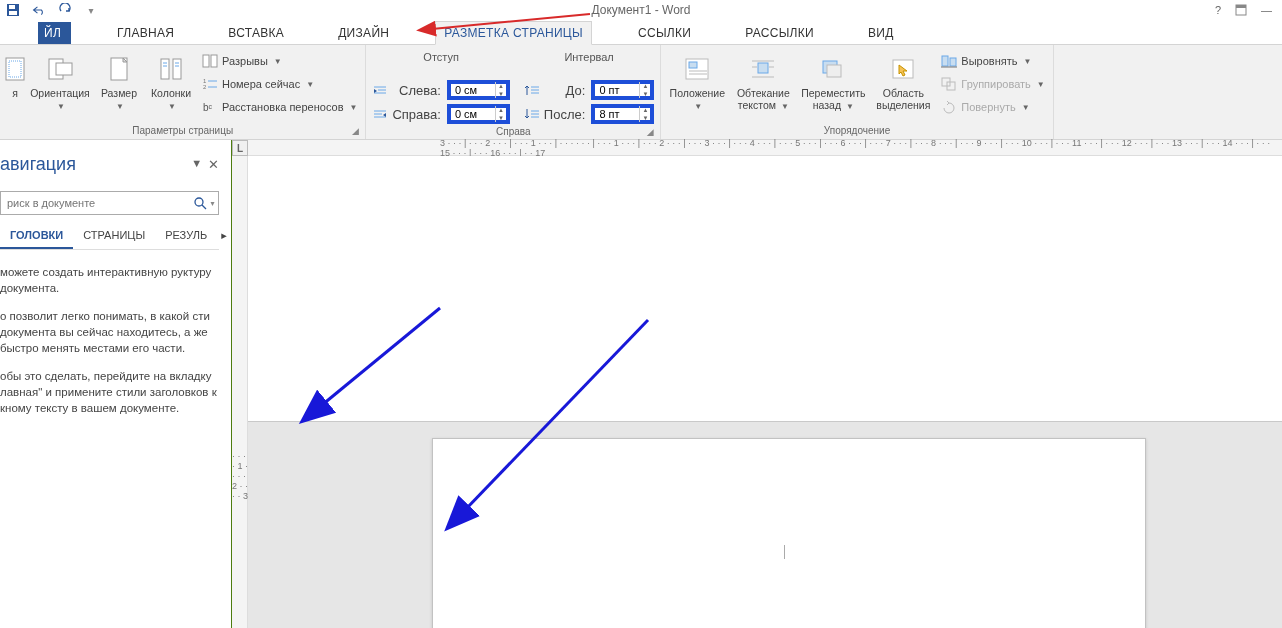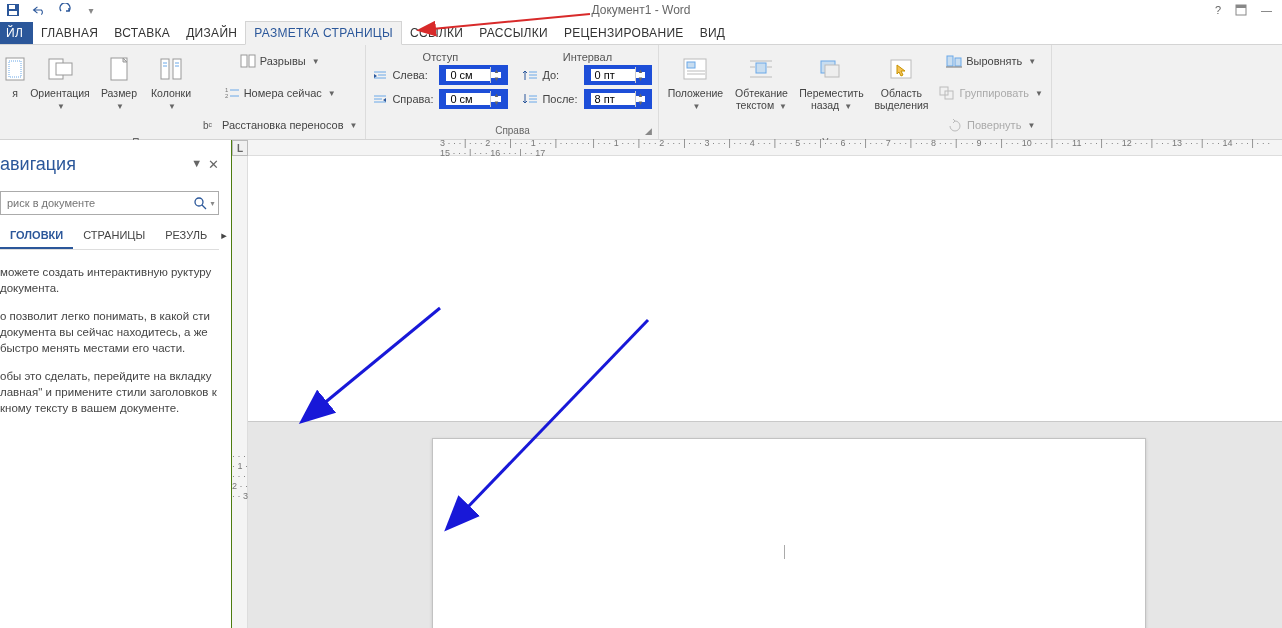--- a/index.html
+++ b/index.html
@@ -8,49 +8,49 @@
   
   .titlebar { height: 20px; background: #fff; display: flex; align-items: center; position: relative; border-bottom: 0; }
   .qat { display: flex; align-items: center; gap: 12px; padding-left: 6px; }
   .qat-icon { width: 14px; height: 14px; display: flex; align-items: center; justify-content: center; }
   .title-center { position: absolute; left: 50%; transform: translateX(-50%); color: #666; font-size: 12px; }
   .title-right { margin-left: auto; display: flex; gap: 14px; padding-right: 10px; color: #666; }
   .title-right span { cursor: pointer; }
   
   
   .tabbar { height: 24px; display: flex; align-items: flex-end; background: #fff; }
-  .tab { padding: 4px 8px; font-size: 12px; color: #333; cursor: pointer; text-transform: uppercase; letter-spacing: 0.3px; }
+  .tab { padding: 4px 8px; font-size: 12px; color: #333; cursor: pointer; text-transform: uppercase; letter-spacing: 0.3px; margin-left: 38px; }
   .tab.file { background: #2b579a; color: #fff; padding-left: 6px; padding-right: 10px; }
   .tab.active { color: #2b579a; border: 1px solid #d4d4d4; border-bottom: 1px solid #f1f1f1; background: #f1f1f1; position: relative; top: 1px; }
   
   
   .ribbon { height: 96px; background: #f1f1f1; border-top: 1px solid #d4d4d4; border-bottom: 1px solid #d4d4d4; display: flex; }
   .group { border-right: 1px solid #dcdcdc; display: flex; flex-direction: column; padding: 2px 6px 0 6px; }
   .group-body { display: flex; flex: 1; align-items: flex-start; gap: 6px; padding-top: 4px; }
   .group-label { text-align: center; font-size: 10px; color: #666; padding: 2px 0 3px 0; position: relative; }
   .launcher { position: absolute; right: -2px; bottom: 2px; width: 12px; height: 12px; display: flex; align-items: center; justify-content: center; cursor: pointer; color: #888; font-size: 9px; }
   
   .bigbtn { display: flex; flex-direction: column; align-items: center; width: 46px; cursor: pointer; padding: 2px; }
   .bigbtn .icon { width: 32px; height: 32px; display: flex; align-items: center; justify-content: center; margin-bottom: 2px; }
   .bigbtn .lbl { font-size: 10.5px; text-align: center; line-height: 12px; color: #444; }
   .bigbtn.wide { width: 60px; }
   .bigbtn.w70 { width: 68px; }
   
-  .stack { display: flex; flex-direction: column; gap: 12px; align-items: center; }
+  .stack { display: flex; flex-direction: column; gap: 3px; }
   .smallbtn { display: flex; align-items: center; gap: 4px; font-size: 11px; color: #444; cursor: pointer; padding: 2px; white-space: nowrap; }
   .smallbtn .si { width: 16px; height: 16px; display: inline-flex; align-items: center; justify-content: center; flex-shrink: 0; }
   .dd { font-size: 8px; margin-left: 2px; color: #666; }
   
   .labelpair { display: grid; grid-template-columns: auto auto; gap: 4px 6px; font-size: 11px; align-items: center; }
-  .sect-title { font-size: 11px; color: #555; text-align: center; margin-bottom: 2px; }
-  .spinner { display: flex; align-items: center; border: 7px solid #1d4ed8; background: #fff; height: 20px; }
+  .sect-title { font-size: 11px; color: #555; text-align: center; margin-bottom: 17px; }
+  .spinner { display: flex; align-items: center; border: 4px solid #1d4ed8; background: #fff; height: 20px; }
   .spinner input { border: none; width: 44px; padding: 0 4px; font-size: 11px; outline: none; }
   .spinner .arrows { display: flex; flex-direction: column; border-left: 1px solid #ccc; }
   .spinner .arrows span { font-size: 6px; line-height: 8px; padding: 0 2px; color: #666; cursor: pointer; }
-  .iconlabel { display: flex; align-items: center; gap: 4px; font-size: 11px; }
+  .iconlabel { display: flex; align-items: center; gap: 4px; font-size: 13px; justify-content: space-between; }
   
   
   .navpane { position: absolute; left: 0; top: 140px; width: 232px; bottom: 0; background: #fff; border-right: 1px solid #4d7c0f; padding: 4px 8px 4px 0; }
   .nav-header { display: flex; align-items: center; justify-content: space-between; padding: 10px 4px 10px 0; }
   .nav-title { font-size: 18px; color: #2b579a; font-weight: 400; }
   .nav-hdr-btns { display: flex; gap: 6px; color: #666; font-size: 11px; }
   .searchbox { display: flex; align-items: center; border: 1px solid #ababab; height: 24px; margin: 6px 4px 6px 0; }
   .searchbox input { border: none; flex: 1; padding: 0 6px; font-size: 11px; outline: none; color: #666; }
   .searchbox .sbtn { width: 28px; display: flex; align-items: center; justify-content: center; border-left: 0; color: #2b579a; cursor: pointer; }
   .navtabs { display: flex; border-bottom: 1px solid #ddd; margin: 8px 4px 0 0; }
@@ -114,21 +114,20 @@
 </div>
 
 <div class="tabbar">
   <div class="tab file">йл</div>
   <div class="tab">ГЛАВНАЯ</div>
   <div class="tab">ВСТАВКА</div>
   <div class="tab">ДИЗАЙН</div>
   <div class="tab active">РАЗМЕТКА СТРАНИЦЫ</div>
   <div class="tab">ССЫЛКИ</div>
   <div class="tab">РАССЫЛКИ</div>
-  <div class="tab">РЕЦЕНЗИРОВАНИЕ</div>
   <div class="tab">ВИД</div>
 </div>
 
 <div class="ribbon">
 
   <div class="group">
     <div class="group-body">
       <div class="bigbtn" style="width:18px">
         <div class="icon">
             <svg width="20" height="24" viewBox="0 0 20 24">

